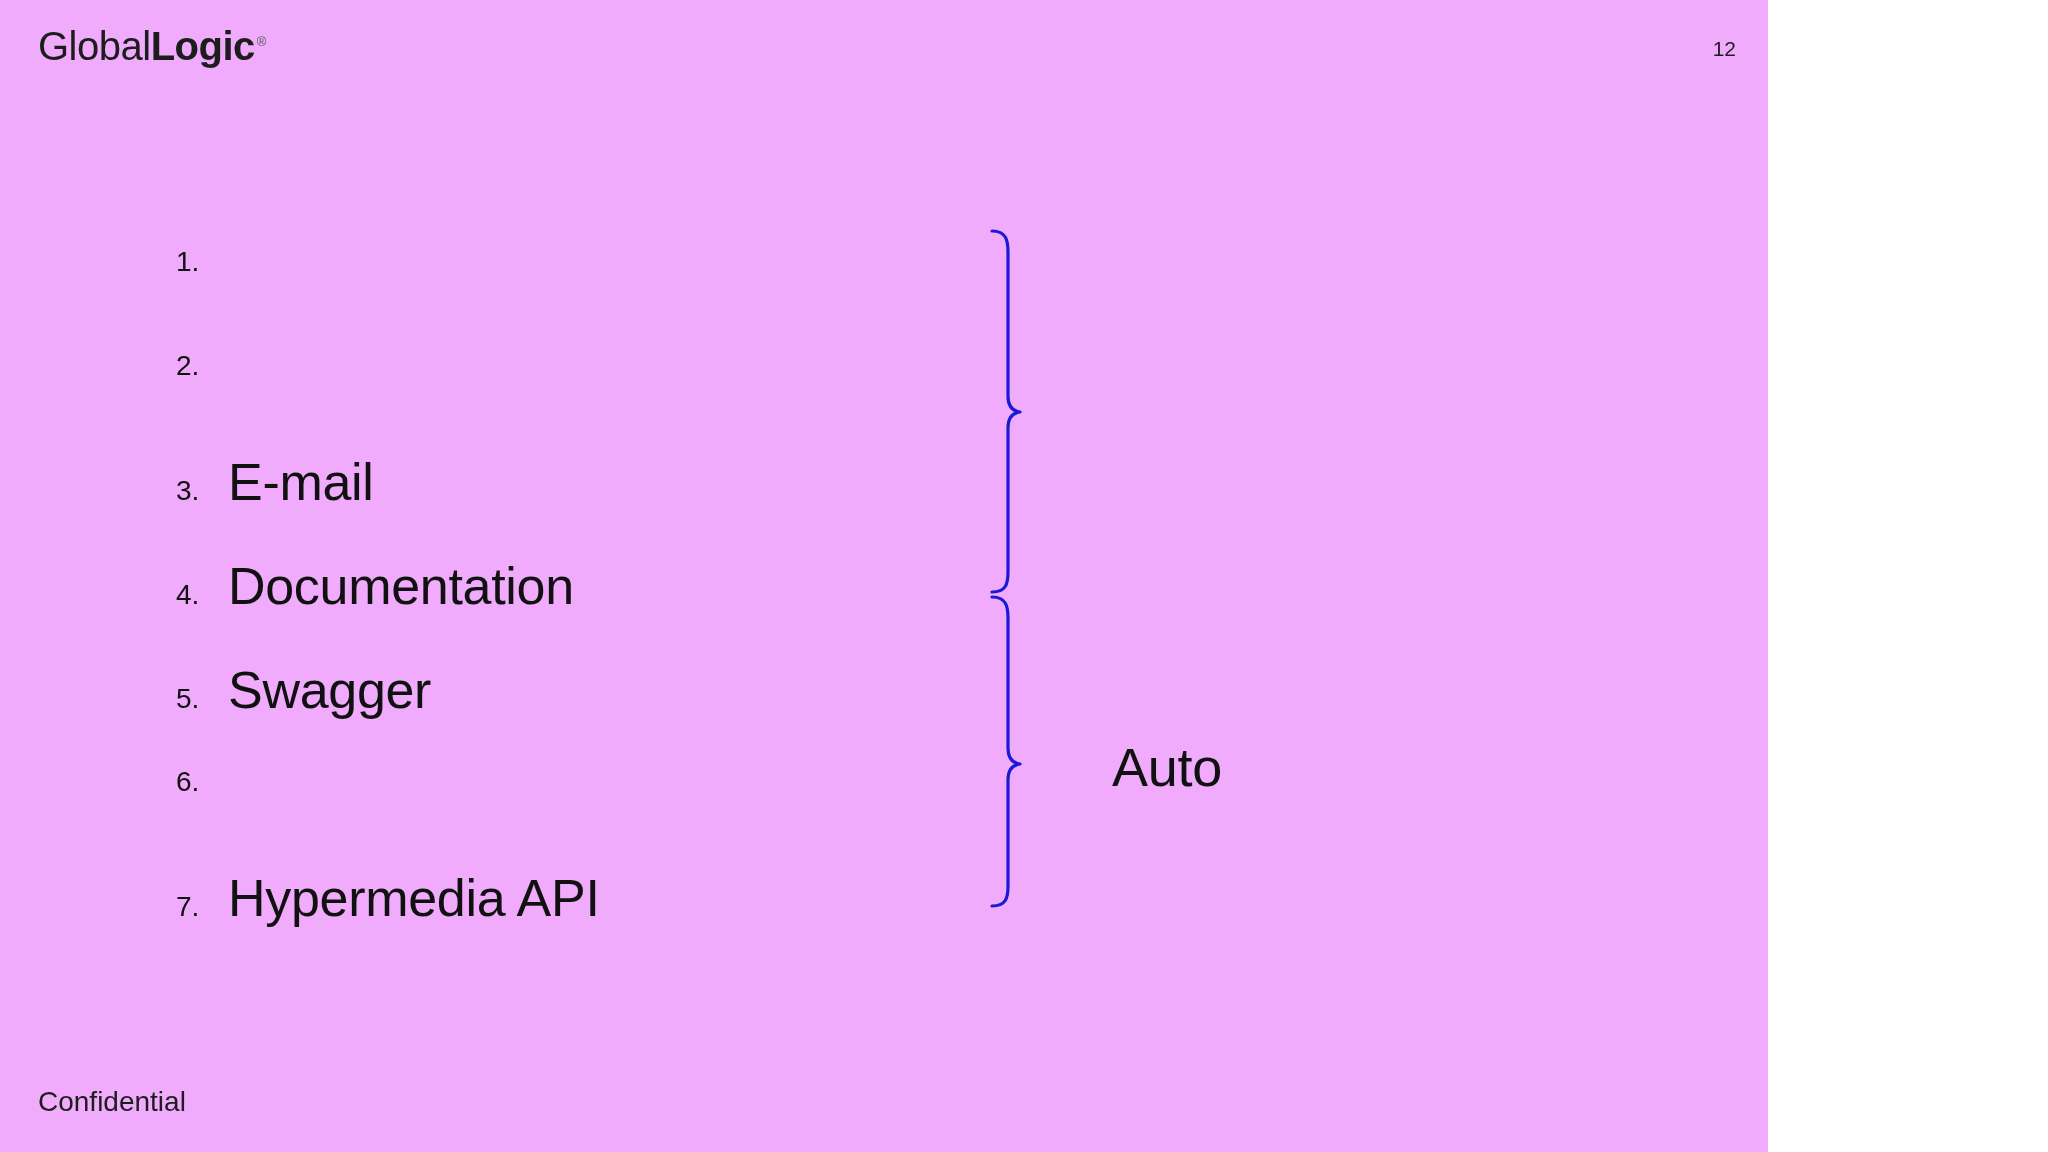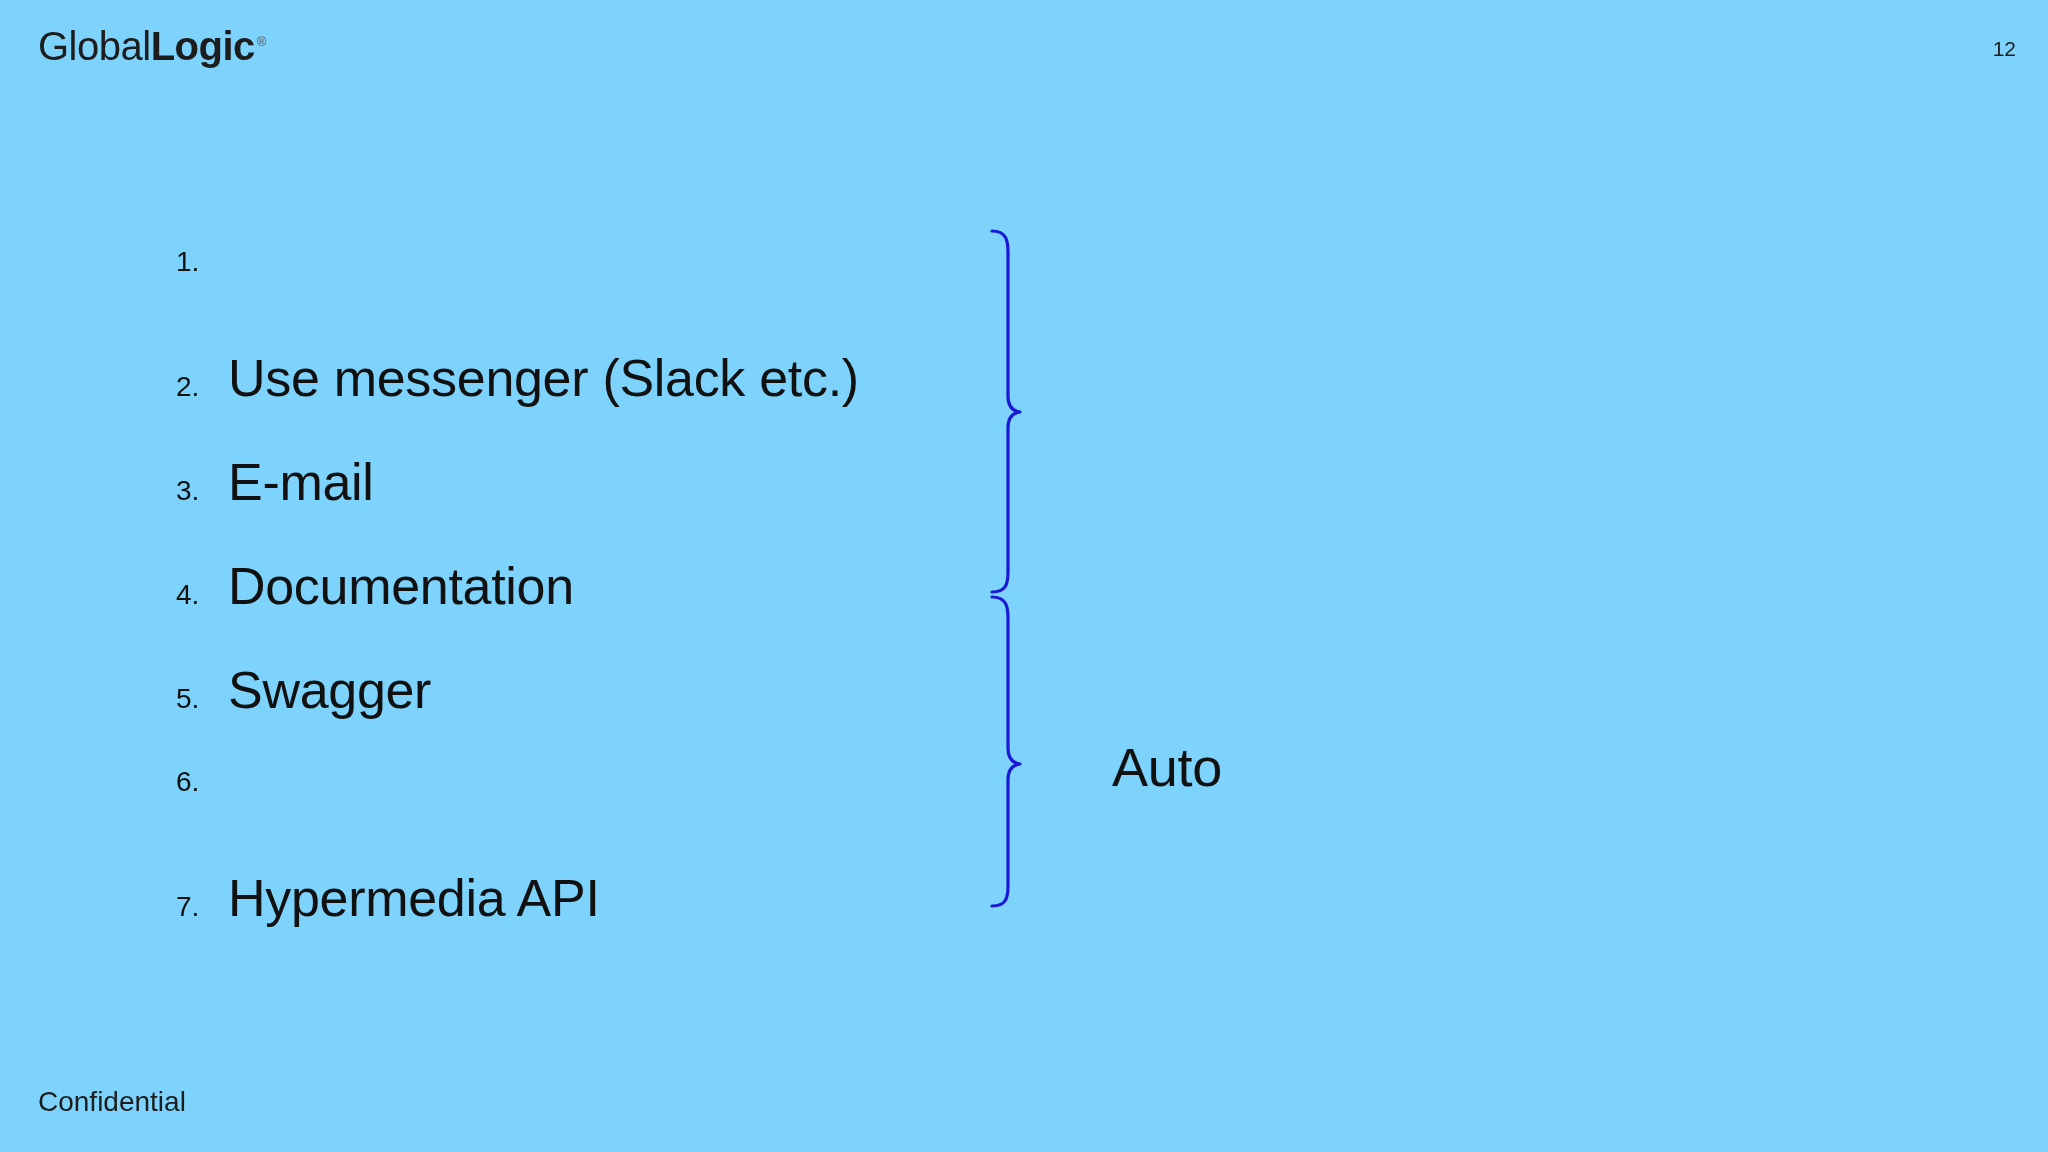--- a/index.html
+++ b/index.html
@@ -14,23 +14,23 @@
 
   body {
     font-family: "Liberation Sans", sans-serif;
     color: #111111;
     position: relative;
   }
 
   .slide {
     position: absolute;
     inset: 0;
-    width: 2048px;
+    width: 1768px;
     height: 1152px;
-    background: #7dd3fc;
+    background: #f0abfc;
   }
 
   
   .logo {
     position: absolute;
     left: 38px;
     top: 26px;
     font-size: 40px;
     letter-spacing: -0.5px;
     line-height: 1;
@@ -137,21 +137,20 @@
   </div>
 
   <div class="page-number">12</div>
 
   <div class="list">
     <div class="list-item">
       <span class="list-num">1.</span>
     </div>
     <div class="list-item">
       <span class="list-num">2.</span>
-      <span class="list-text">Use messenger (Slack etc.)</span>
     </div>
     <div class="list-item">
       <span class="list-num">3.</span>
       <span class="list-text">E-mail</span>
     </div>
     <div class="list-item">
       <span class="list-num">4.</span>
       <span class="list-text">Documentation</span>
     </div>
     <div class="list-item">

